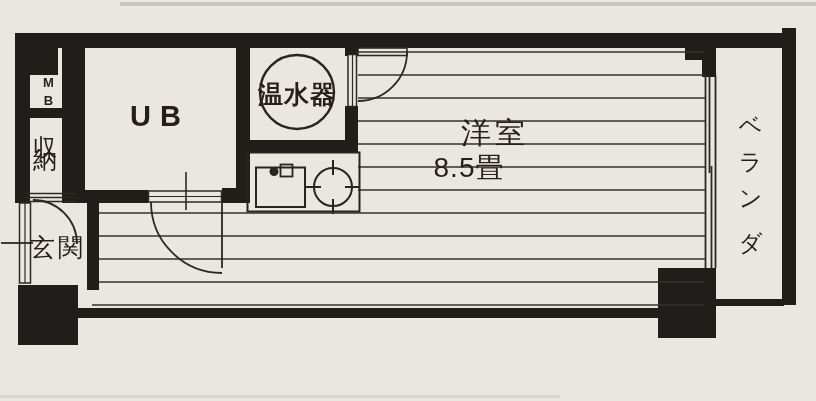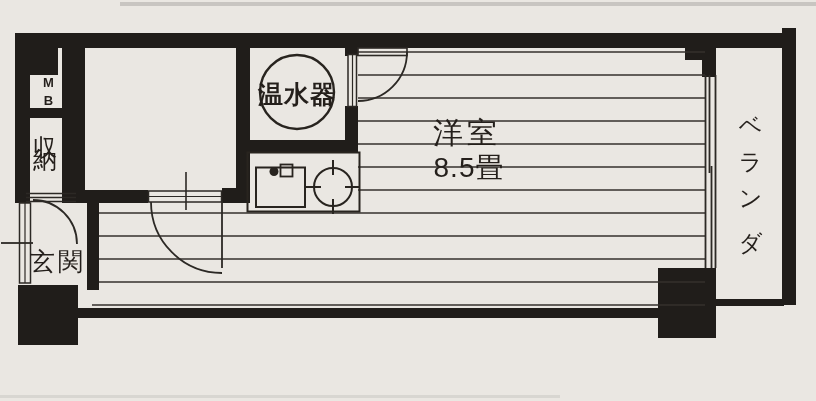--- a/index.html
+++ b/index.html
@@ -8,24 +8,24 @@
     background:#eae7e2;
     font-family:"Liberation Sans","DejaVu Sans",sans-serif;
     color:#1d1a17;
   }
   #plan-svg{position:absolute;left:0;top:0;}
   .label{position:absolute;color:#241f1b;white-space:nowrap;}
   .v{writing-mode:vertical-rl;text-orientation:upright;}
   .c{text-align:center;}
   .lbl-mb{left:36px;top:75px;width:20px;font-size:13px;font-weight:bold;letter-spacing:3px;}
   .lbl-storage{left:31px;top:116px;width:30px;font-size:24px;letter-spacing:13px;}
-  .lbl-entrance{left:26px;top:245px;width:64px;font-size:25px;letter-spacing:3px;}
+  .lbl-entrance{left:26px;top:231px;width:64px;font-size:25px;letter-spacing:3px;}
   .lbl-ub{left:105px;top:100px;width:110px;font-size:29px;font-weight:bold;letter-spacing:9px;}
   .lbl-heater{left:249px;top:78px;width:96px;font-size:25px;letter-spacing:1px;font-weight:bold;}
-  .lbl-room{left:397px;top:113px;width:140px;font-size:30px;letter-spacing:4px;text-align:center;}
+  .lbl-room{left:425px;top:113px;width:140px;font-size:30px;letter-spacing:4px;text-align:center;}
   .lbl-size{left:399px;top:149px;width:140px;font-size:28px;letter-spacing:1px;}
   .lbl-veranda{left:739px;top:99px;width:28px;font-size:23px;letter-spacing:12px;}
 </style>
 </head>
 <body>
 
 <div id="stage">
 
   <svg id="plan-svg" width="816" height="401" viewBox="0 0 816 401">
 
@@ -119,18 +119,19 @@
         <line x1="333" y1="199" x2="333" y2="214"></line>
         <line x1="306" y1="187" x2="321" y2="187"></line>
         <line x1="345" y1="187" x2="360" y2="187"></line>
       </g>
     </g>
   </svg>
 
   <div class="label v lbl-mb">MB</div>
   <div class="label v lbl-storage">収納</div>
   <div class="label c lbl-entrance">玄関</div>
+  <div class="label c lbl-ub">UB</div>
   <div class="label c lbl-heater">温水器</div>
   <div class="label c lbl-room">洋室</div>
   <div class="label c lbl-size">8.5畳</div>
   <div class="label v lbl-veranda">ベランダ</div>
 
 </div>
 
 </body></html>

